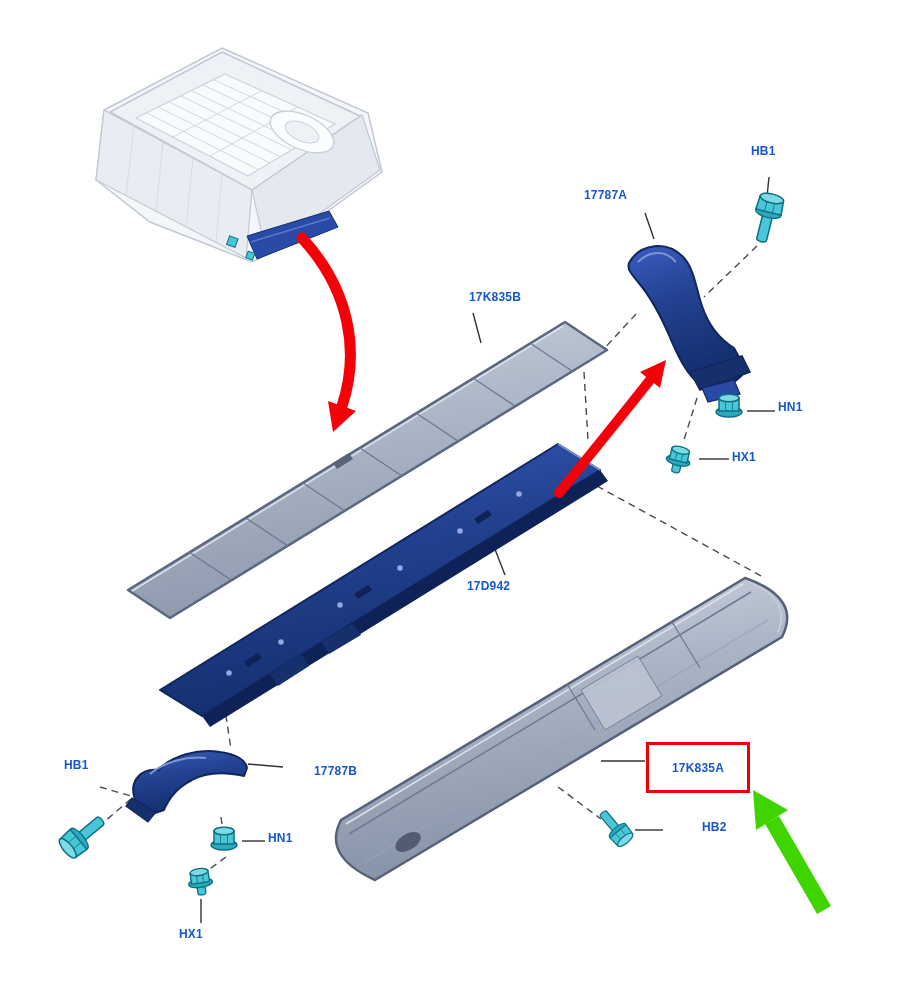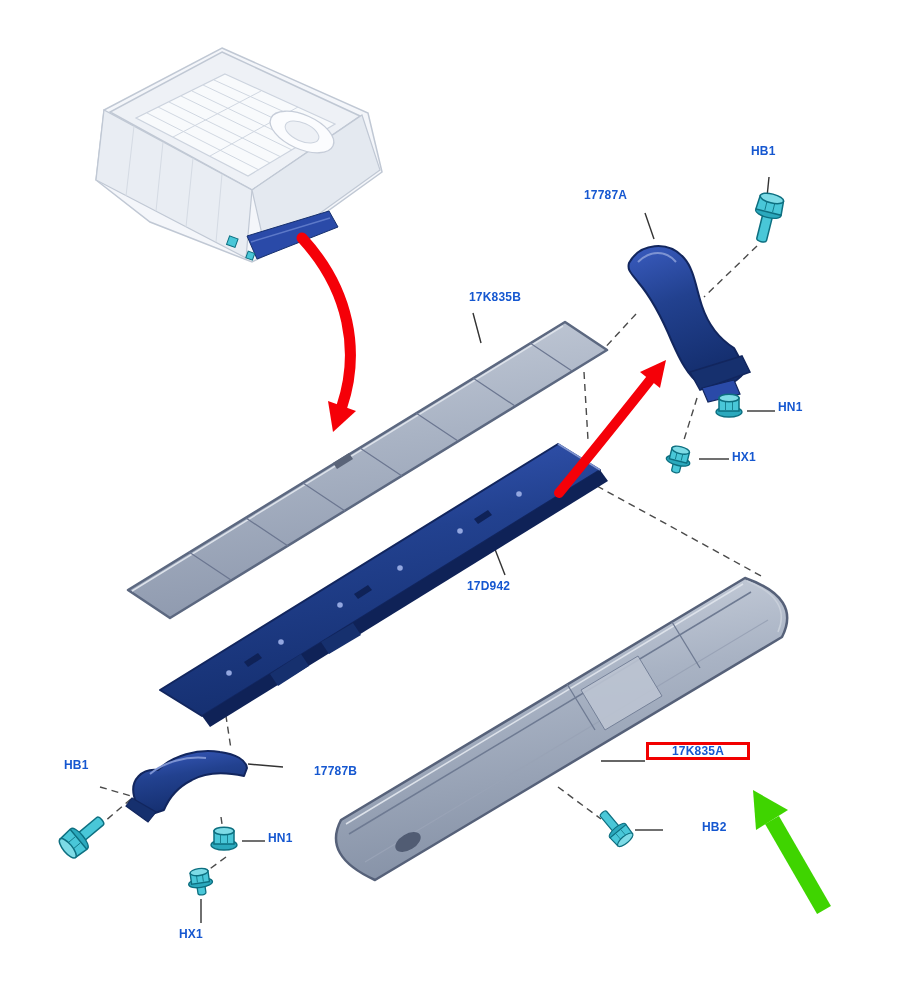--- a/index.html
+++ b/index.html
@@ -20,21 +20,21 @@
     font-size:12px;
     letter-spacing:.2px;
     white-space:nowrap;
     cursor:pointer;
   }
   .centered { text-align:center; }
 
   .hl-box {
     position:absolute;
     left:646px; top:742px;
-    width:104px; height:18px;
+    width:104px; height:51px;
     border:3px solid var(--highlight-box,#f20000);
     display:flex; align-items:center; justify-content:center;
   }
   .hl-box .plabel { position:static; }
 
   .dash   { stroke:#4a4a4a; stroke-width:1.4; stroke-dasharray:7 5; fill:none; }
   .leader { stroke:#333333; stroke-width:1.4; fill:none; }
 </style>
 </head>
 <body>

